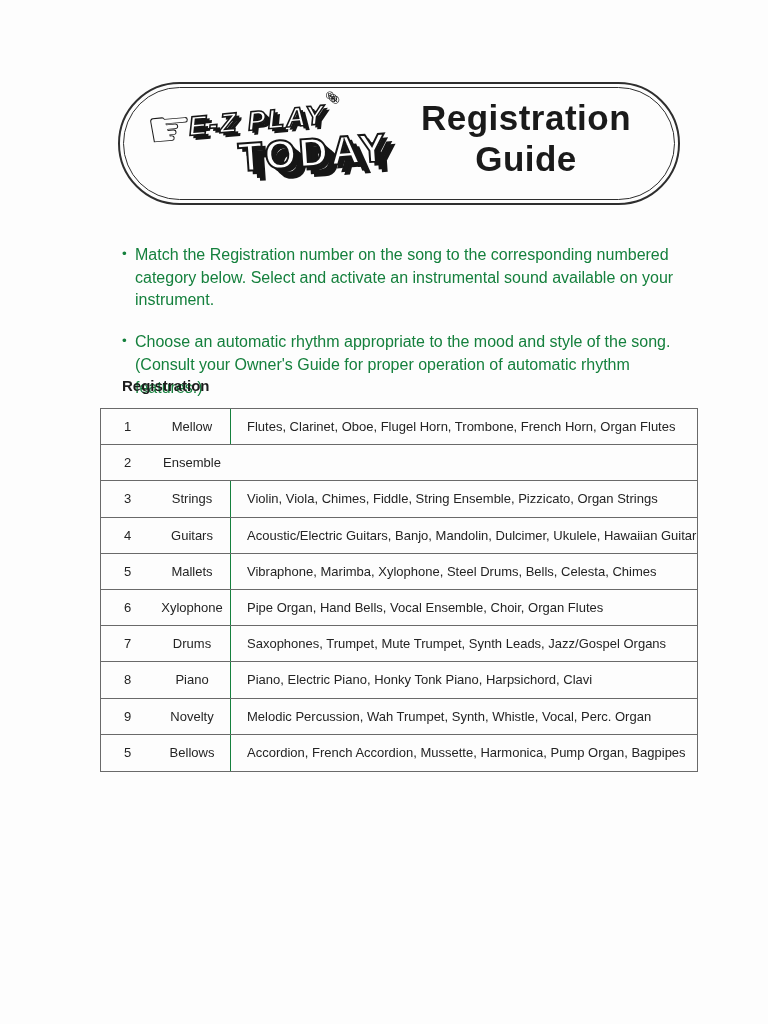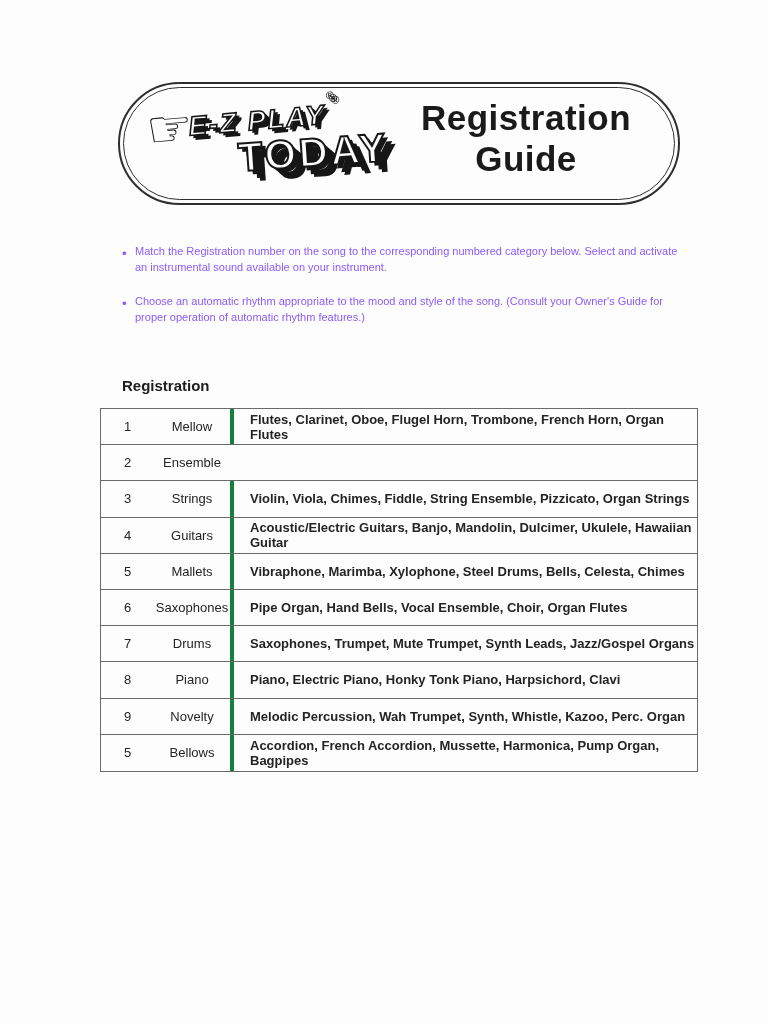--- a/index.html
+++ b/index.html
@@ -78,24 +78,24 @@
 
   
   .instructions {
     position: absolute; left: 122px; top: 244px;
     width: 566px;
     list-style: none;
   }
   .instructions li {
     position: relative;
     padding-left: 13px;
-    font-size: 11px;
+    font-size: 16px;
     line-height: 1.42;
     margin-bottom: 19px;
-    color: #8b5cf6;
+    color: #15803d;
   }
   .instructions li::before {
     content: "\2022";
     position: absolute; left: 0; top: 0;
     font-size: 13.5px;
   }
 
   
   .reg-heading {
     position: absolute; left: 122px; top: 377px;
@@ -117,24 +117,24 @@
     align-items: center;
     min-height: 36.2px;
     border-bottom: 1px solid #6a6a6a;
     font-size: 13px;
     color: #242424;
   }
   .reg-row:last-child { border-bottom: none; }
   .cell-number { text-align: center; }
   .cell-category { text-align: center; }
   .cell-instruments {
-    border-left: 4px solid #15803d;
+    border-left: 1px solid #15803d;
     padding-left: 16px;
     align-self: stretch;
-    display: flex; align-items: center; font-weight: bold;
+    display: flex; align-items: center;
   }
 </style>
 </head>
 <body>
 
 <div class="page">
 
   <div class="header-box">
     <div class="header-box-inner"></div>
 
@@ -179,37 +179,37 @@
     <div class="cell-category">Guitars</div>
     <div class="cell-instruments">Acoustic/Electric Guitars, Banjo, Mandolin, Dulcimer, Ukulele, Hawaiian Guitar</div>
   </div>
       <div class="reg-row">
     <div class="cell-number">5</div>
     <div class="cell-category">Mallets</div>
     <div class="cell-instruments">Vibraphone, Marimba, Xylophone, Steel Drums, Bells, Celesta, Chimes</div>
   </div>
       <div class="reg-row">
     <div class="cell-number">6</div>
-    <div class="cell-category">Saxophones</div>
+    <div class="cell-category">Xylophone</div>
     <div class="cell-instruments">Pipe Organ, Hand Bells, Vocal Ensemble, Choir, Organ Flutes</div>
   </div>
       <div class="reg-row">
     <div class="cell-number">7</div>
     <div class="cell-category">Drums</div>
     <div class="cell-instruments">Saxophones, Trumpet, Mute Trumpet, Synth Leads, Jazz/Gospel Organs</div>
   </div>
       <div class="reg-row">
     <div class="cell-number">8</div>
     <div class="cell-category">Piano</div>
     <div class="cell-instruments">Piano, Electric Piano, Honky Tonk Piano, Harpsichord, Clavi</div>
   </div>
       <div class="reg-row">
     <div class="cell-number">9</div>
     <div class="cell-category">Novelty</div>
-    <div class="cell-instruments">Melodic Percussion, Wah Trumpet, Synth, Whistle, Kazoo, Perc. Organ</div>
+    <div class="cell-instruments">Melodic Percussion, Wah Trumpet, Synth, Whistle, Vocal, Perc. Organ</div>
   </div>
       <div class="reg-row">
     <div class="cell-number">5</div>
     <div class="cell-category">Bellows</div>
     <div class="cell-instruments">Accordion, French Accordion, Mussette, Harmonica, Pump Organ, Bagpipes</div>
   </div>
     </div>
 
 </div>
 

